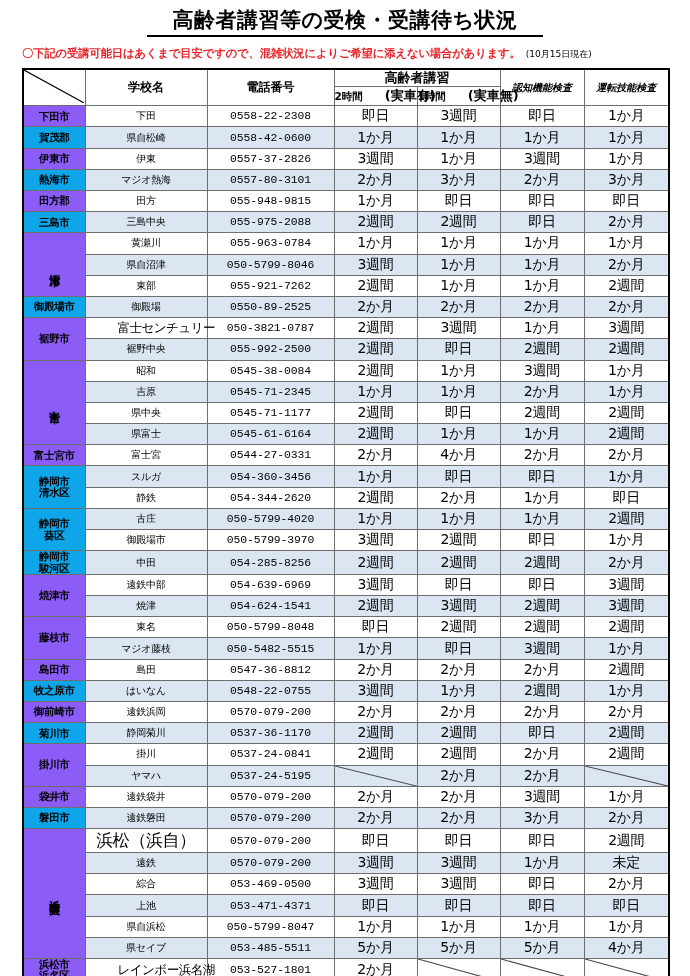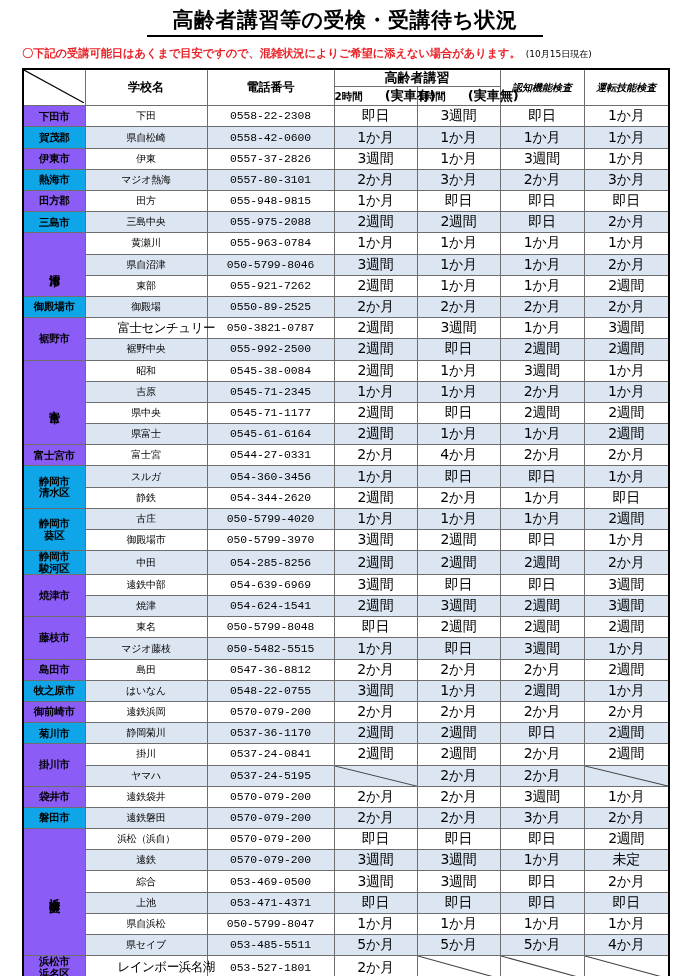--- a/index.html
+++ b/index.html
@@ -145,21 +145,21 @@
     text-orientation: upright;
     line-height: 1.02;
     letter-spacing: 1px;
   }
   td.name {
     font-size: 10px;
     letter-spacing: -0.2px;
     white-space: nowrap;
   }
   td.name.tight { font-size: 12.6px; letter-spacing: -0.6px; padding-left: 32px; }
-  td.name.tight2 { font-size: 10px; letter-spacing: -0.4px; }
+  td.name.tight2 { font-size: 17px; letter-spacing: -0.4px; }
   td.tel {
     font-size: 11.4px;
     letter-spacing: -0.1px;
     font-family: Liberation Mono, monospace;
   }
   td.val {
     font-size: 14px;
     text-align: right;
     padding-right: 4px;
     letter-spacing: -0.3px;

